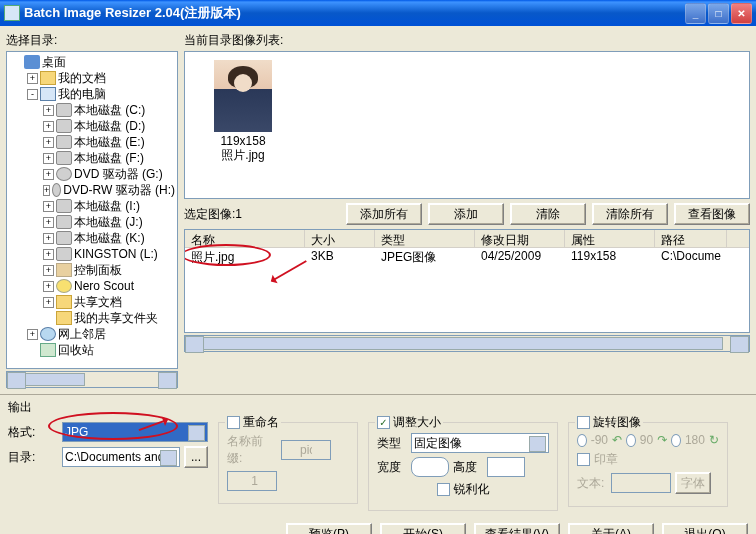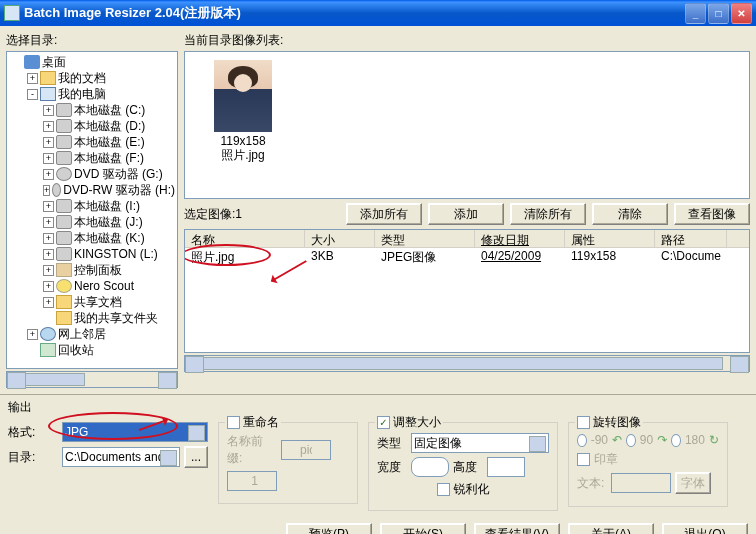--- a/index.html
+++ b/index.html
@@ -121,42 +121,42 @@
   padding: 2px 4px;
   min-width: 76px;
   height: 22px;
   font-size: 12px;
   cursor: pointer;
   font-family: inherit;
 }
 .list-box {
   background: white;
   border: 1px solid #7f9db9;
-  height: 124px;
+  height: 104px;
   overflow: auto;
 }
 .lv-header {
   display: flex;
   background: #ece9d8;
   border-bottom: 1px solid #d4d0c8;
   height: 18px;
 }
 .lv-col {
   border-right: 1px solid #d4d0c8;
   padding: 2px 6px;
   font-size: 12px;
   overflow: hidden;
   white-space: nowrap;
 }
 .lv-row { display: flex; height: 16px; }
 .lv-cell { padding: 1px 6px; font-size: 12px; overflow:hidden; white-space:nowrap; }
 .c-name { width: 120px; }
 .c-size { width: 70px; }
 .c-type { width: 100px; }
-.c-date { width: 90px; text-decoration: underline; }
+.c-date { width: 90px; }
 .c-attr { width: 90px; }
 .c-path { width: 72px; }
 .scroll-h {
   height: 17px;
   background: #ece9d8;
   border: 1px solid #7f9db9;
   margin-top: 2px;
   position: relative;
 }
 .scroll-h::before, .scroll-h::after {
@@ -387,22 +387,22 @@
         <div class="thumb-img"></div>
         <div class="thumb-label">119x158</div>
         <div class="thumb-label">照片.jpg</div>
       </div>
     </div>
 
     <div class="toolbar-row">
       <span class="sel-count">选定图像:1</span>
       <button class="btn">添加所有</button>
       <button class="btn">添加</button>
+      <button class="btn">清除</button>
       <button class="btn">清除所有</button>
-      <button class="btn">清除</button>
       <button class="btn">查看图像</button>
     </div>
 
     <div class="list-box" style="position:relative">
       <div class="lv-header">
         <div class="lv-col c-name">名称</div>
         <div class="lv-col c-size">大小</div>
         <div class="lv-col c-type">类型</div>
         <div class="lv-col c-date">修改日期</div>
         <div class="lv-col c-attr">属性</div>

